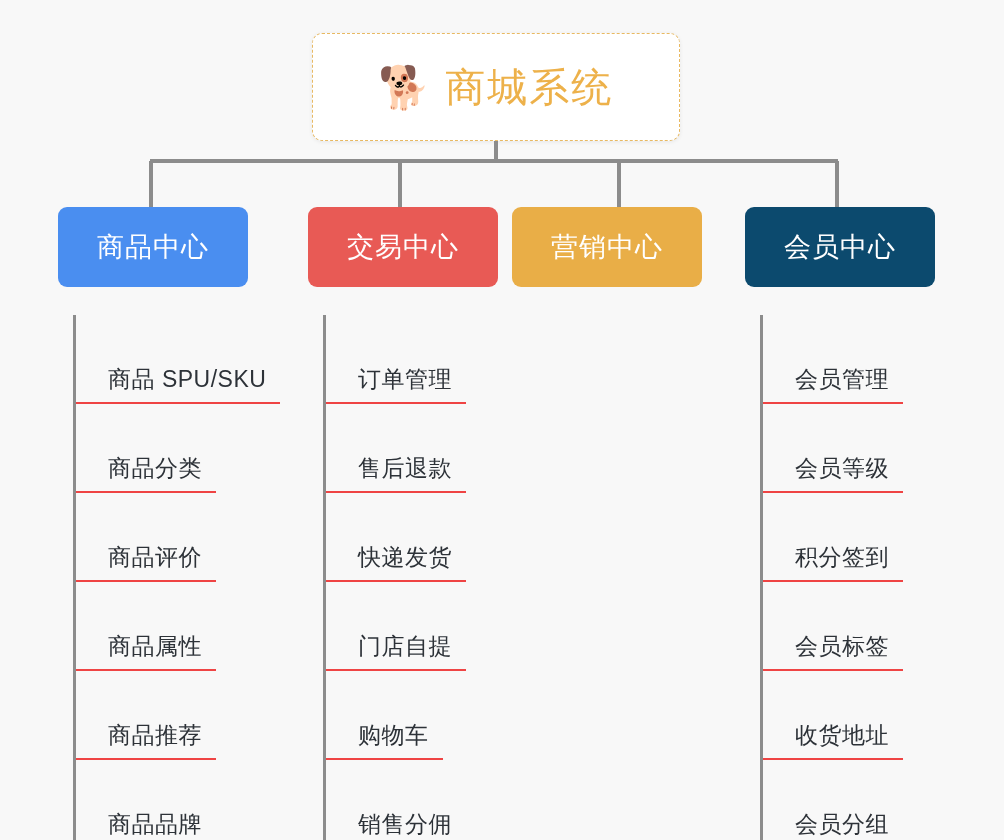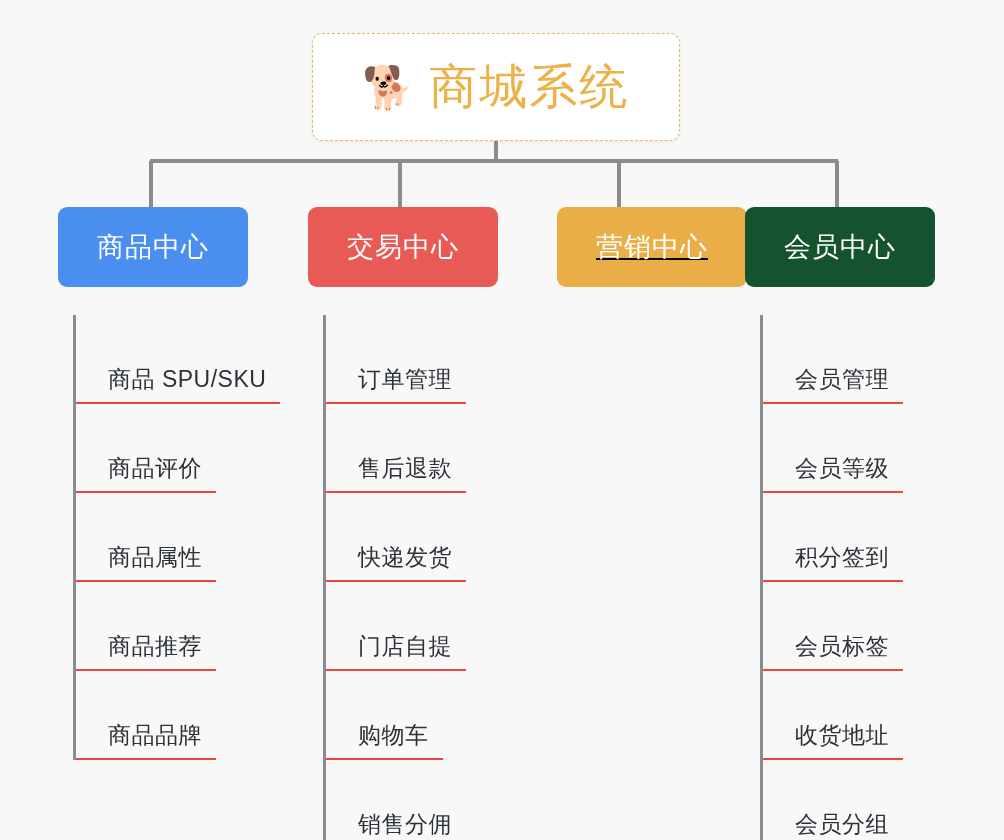--- a/index.html
+++ b/index.html
@@ -37,21 +37,21 @@
   }
 
   #root-emoji {
     font-size: 42px;
     line-height: 1;
     display: block;
     margin-top: 2px;
   }
 
   #root-title {
-    font-size: 48px;
+    font-size: 40px;
     color: #edb14a;
     letter-spacing: 2px;
     white-space: nowrap;
   }
 
   
   #connectors {
     position: absolute;
     left: 0;
     top: 0;
@@ -126,20 +126,23 @@
     <line x1="837" y1="161" x2="837" y2="208" stroke="#8c8c8c" stroke-width="4"></line>
   </svg>
 
   <div class="column" style="left:58px;">
     <div class="col-header" style="background: rgb(74, 142, 240);">商品中心</div>
     <div class="col-items">
       <div class="item">
           <span class="item-inner">商品 SPU/SKU</span>
         </div>
       <div class="item">
+          <span class="item-inner">商品分类</span>
+        </div>
+      <div class="item">
           <span class="item-inner">商品评价</span>
         </div>
       <div class="item">
           <span class="item-inner">商品属性</span>
         </div>
       <div class="item">
           <span class="item-inner">商品推荐</span>
         </div>
       <div class="item">
           <span class="item-inner">商品品牌</span>
@@ -164,26 +167,26 @@
         </div>
       <div class="item">
           <span class="item-inner">购物车</span>
         </div>
       <div class="item">
           <span class="item-inner">销售分佣</span>
         </div>
     </div>
   </div>
 
-  <div class="column" style="left:557px;text-decoration:underline;">
+  <div class="column" style="left:512px;">
     <div class="col-header" style="background: rgb(233, 174, 71);">营销中心</div>
   </div>
 
   <div class="column" style="left:745px;">
-    <div class="col-header" style="background: #14532d; font-family: Liberation Mono, monospace;">会员中心</div>
+    <div class="col-header" style="background: #0c4a6e; font-family: Liberation Mono, monospace;">会员中心</div>
     <div class="col-items">
       <div class="item">
           <span class="item-inner">会员管理</span>
         </div>
       <div class="item">
           <span class="item-inner">会员等级</span>
         </div>
       <div class="item">
           <span class="item-inner">积分签到</span>
         </div>

